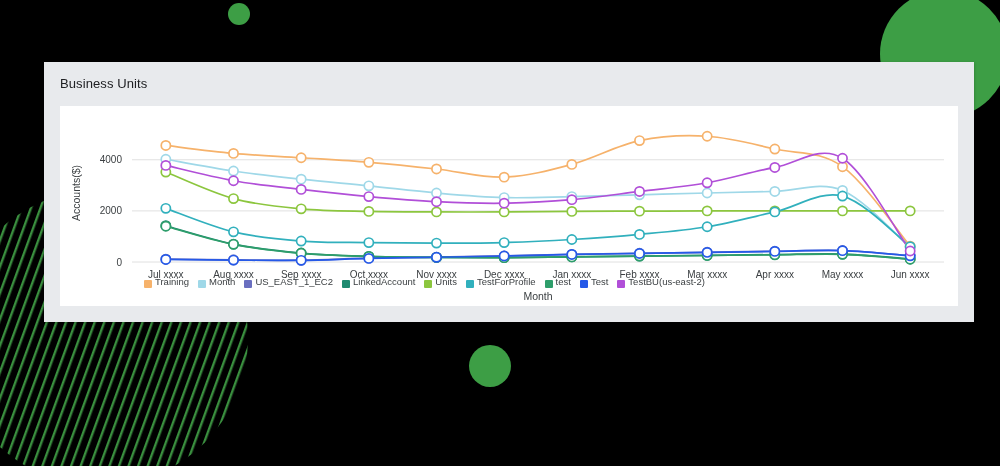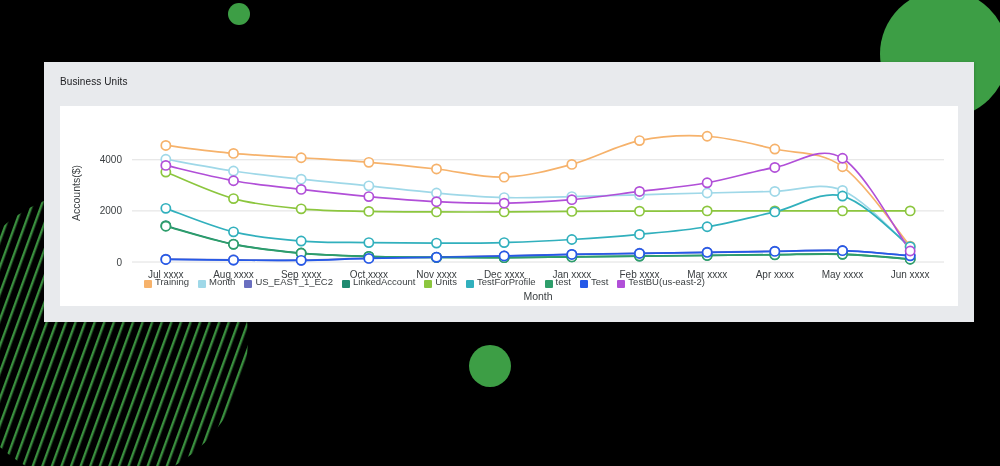--- a/index.html
+++ b/index.html
@@ -16,21 +16,21 @@
   .card{
     position:absolute;
     left:44px;top:62px;
     width:930px;height:260px;
     background:#e8eaed;
     box-shadow:0 1px 3px rgba(0,0,0,.25);
     z-index:5;
   }
   .card-title{
     position:absolute;left:16px;top:14px;
-    font-size:10px;color:#202124;
+    font-size:13px;color:#202124;
     letter-spacing:.1px;
   }
   .panel{
     position:absolute;left:16px;top:44px;
     width:898px;height:200px;
     background:#ffffff;
   }
   .chart-svg{display:block;}
   .tick-label{font-size:10px;fill:#3c4043;font-family:"Liberation Sans",sans-serif;}
   .axis-title{font-size:10.5px;fill:#3c4043;font-family:"Liberation Sans",sans-serif;}

